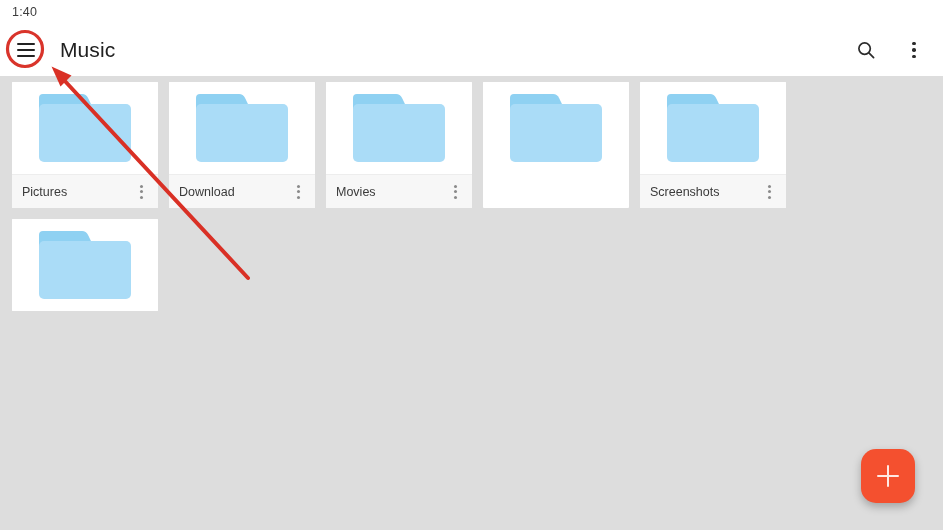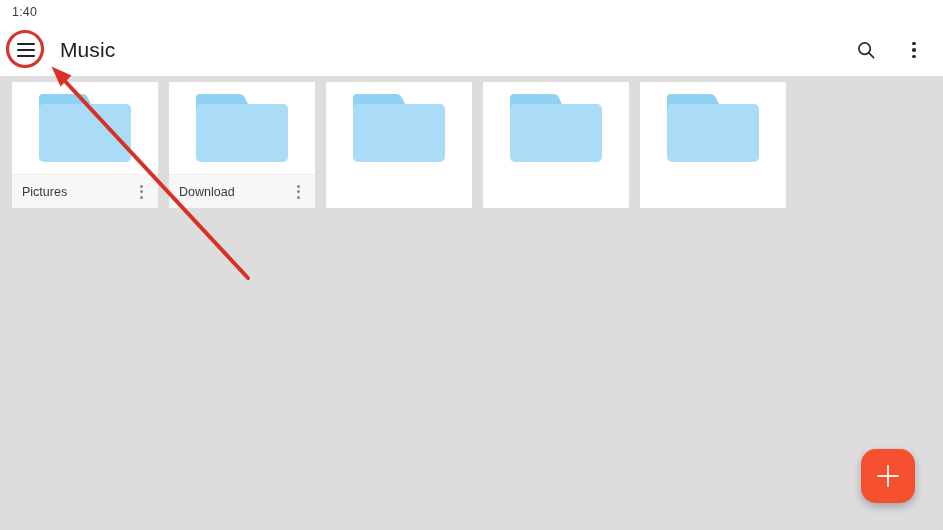--- a/index.html
+++ b/index.html
@@ -271,36 +271,60 @@
         <span class="card-name">Download</span>
         <span class="card-kebab">
           <i></i>
           <i></i>
           <i></i>
         </span>
       </div>
     </div>
 
 
-
-    <div class="card">
-      <div class="card-thumb">
-        <div class="folder">
-          <div class="tab"></div>
-          <div class="body"></div>
-        </div>
-      </div>
-    </div>
-
-    <div class="card">
-      <div class="card-thumb">
-        <div class="folder">
-          <div class="tab"></div>
-          <div class="body"></div>
-        </div>
+    <div class="card">
+      <div class="card-thumb">
+        <div class="folder">
+          <div class="tab"></div>
+          <div class="body"></div>
+        </div>
+      </div>
+      <div class="card-label">
+        <span class="card-name">Movies</span>
+        <span class="card-kebab">
+          <i></i>
+          <i></i>
+          <i></i>
+        </span>
+      </div>
+    </div>
+
+    <div class="card">
+      <div class="card-thumb">
+        <div class="folder">
+          <div class="tab"></div>
+          <div class="body"></div>
+        </div>
+      </div>
+    </div>
+
+    <div class="card">
+      <div class="card-thumb">
+        <div class="folder">
+          <div class="tab"></div>
+          <div class="body"></div>
+        </div>
+      </div>
+      <div class="card-label">
+        <span class="card-name">Screenshots</span>
+        <span class="card-kebab">
+          <i></i>
+          <i></i>
+          <i></i>
+        </span>
       </div>
     </div>
 
     <div class="card">
       <div class="card-thumb">
         <div class="folder">
           <div class="tab"></div>
           <div class="body"></div>
         </div>
       </div>

